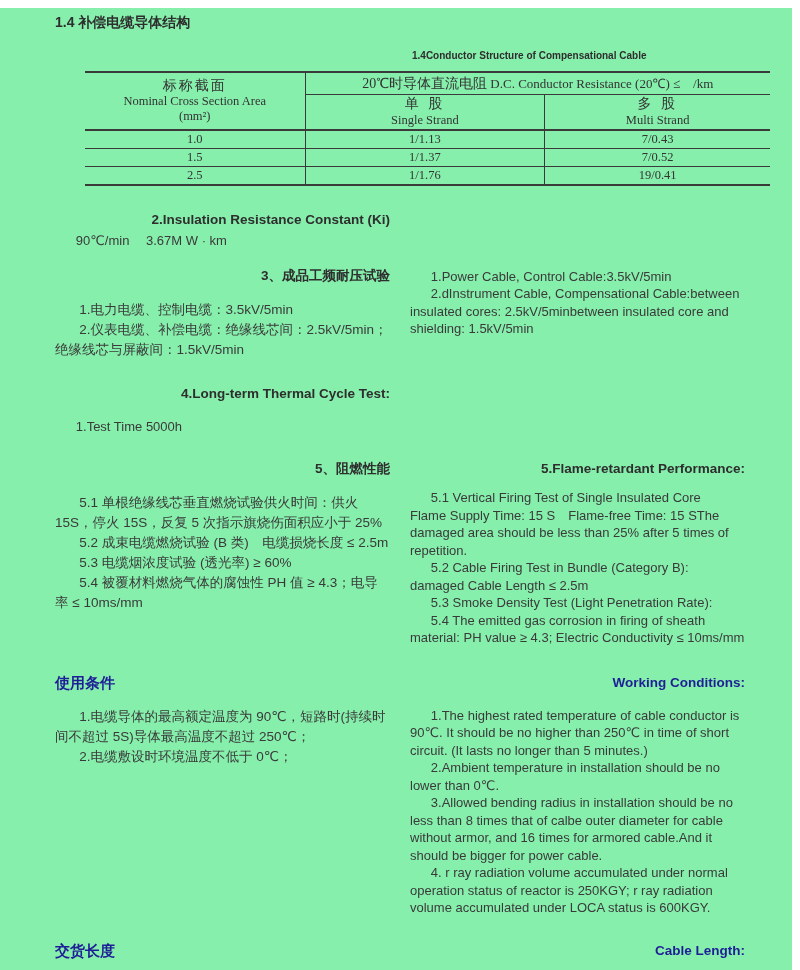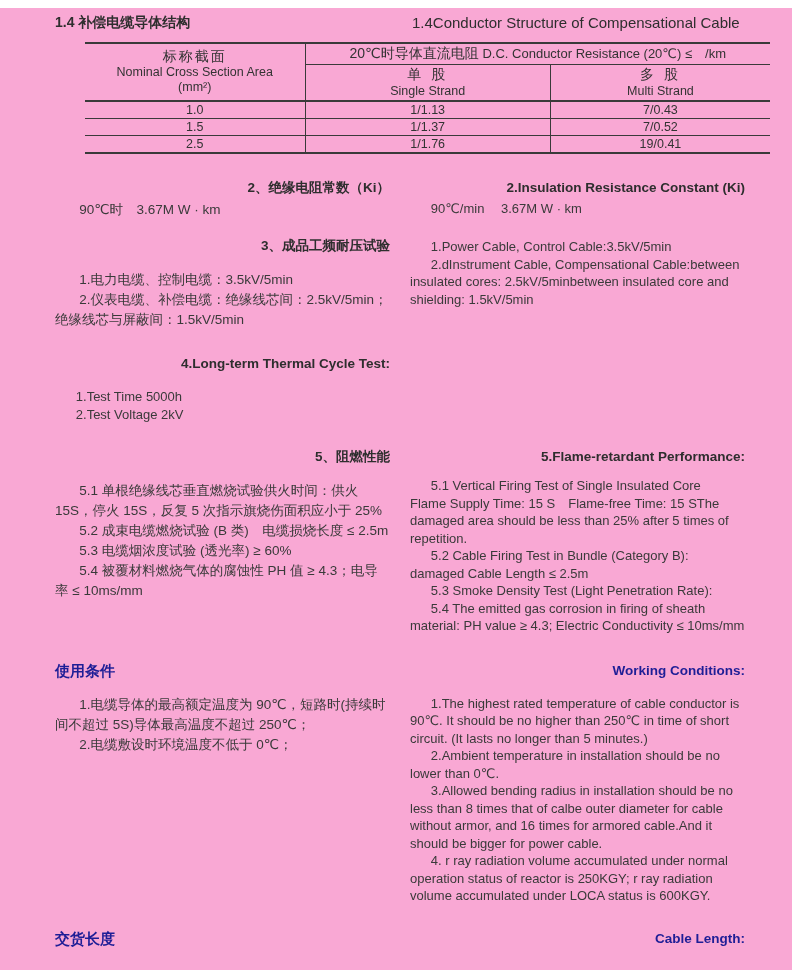--- a/index.html
+++ b/index.html
@@ -1,30 +1,30 @@
 <!DOCTYPE html>
 <html><head>
 <meta charset="utf-8">
 <style>
   * { margin:0; padding:0; box-sizing:border-box; }
   html,body { width:800px; height:970px; background:#ffffff;
     font-family:"Liberation Sans","DejaVu Sans",sans-serif; }
   .page { position:absolute; top:8px; left:0; width:792px; height:962px;
-    background:#f9a8d4; color:#3a3a3a; overflow:hidden; }
+    background:#86efac; color:#3a3a3a; overflow:hidden; }
   .content { padding:6px 47px 0 55px; }
 
   
   .title-row { display:grid; grid-template-columns:345px 345px; }
   .title-zh { font-size:14px; font-weight:bold; color:#2e2e2e; }
-  .title-en { font-size:15px; font-weight:normal; color:#2e2e2e; padding-left:12px; }
+  .title-en { font-size:10px; font-weight:bold; color:#2e2e2e; padding-left:12px;margin-top:36px; }
 
   
   table.spec { border-collapse:collapse; margin:10px 0 0 30px; width:685px;
     text-align:center; color:#333; }
-  table.spec td { padding:1px 4px; }
+  table.spec td { padding:1px 4px;font-family:Liberation Serif, serif; }
   .t-top { border-top:2px solid #3a3a3a; }
   .t-col1 { width:220px; border-right:1.5px solid #3a3a3a; font-size:12.5px;
     border-bottom:2px solid #3a3a3a; line-height:15px; padding:4px 2px 3px 2px; }
   .t-col1 .zh { font-size:14px; letter-spacing:2px; }
   .t-group { border-bottom:1.5px solid #3a3a3a; font-size:13px; padding:6px 2px;
     text-align:center; }
   .t-group .zh { font-size:14px; }
   .t-sub { border-bottom:2px solid #3a3a3a; font-size:12.5px; line-height:16px;
     padding:2px 2px 3px 2px; }
   .t-sub .zh { font-size:14px; letter-spacing:3px; }
@@ -94,24 +94,20 @@
         </tr>
         <tr class="last">
           <td class="t-cell sep">2.5</td>
           <td class="t-cell sep">1/1.76</td>
           <td class="t-cell">19/0.41</td>
         </tr>
       </tbody>
     </table>
 
     <div class="sec mt-s2">
-      <div class="zh">
-        <div class="h-zh">2、绝缘电阻常数（Ki）</div>
-        <p class="body-gap">90℃时　3.67M W · km</p>
-      </div>
       <div class="en">
         <div class="h-en">2.Insulation Resistance Constant (Ki)</div>
         <p class="body-gap">90℃/min　 3.67M W · km</p>
       </div>
     </div>
 
     <div class="sec mt-s3">
       <div class="zh">
         <div class="h-zh">3、成品工频耐压试验</div>
         <div class="items-gap">
@@ -125,21 +121,20 @@
           <p>2.dInstrument Cable, Compensational Cable:between insulated cores: 2.5kV/5minbetween insulated core and shielding: 1.5kV/5min</p>
         </div>
       </div>
     </div>
 
     <div class="sec mt-s4">
       <div class="en">
         <div class="h-en">4.Long-term Thermal Cycle Test:</div>
         <div class="items-gap">
           <p>1.Test Time 5000h</p>
-          <p>2.Test Voltage 2kV</p>
         </div>
       </div>
     </div>
 
     <div class="sec mt-s5">
       <div class="zh">
         <div class="h-zh">5、阻燃性能</div>
         <div class="items-gap">
           <p>5.1 单根绝缘线芯垂直燃烧试验供火时间：供火 15S，停火 15S，反复 5 次指示旗烧伤面积应小于 25%</p>
           <p>5.2 成束电缆燃烧试验 (B 类)　电缆损烧长度 ≤ 2.5m</p>

